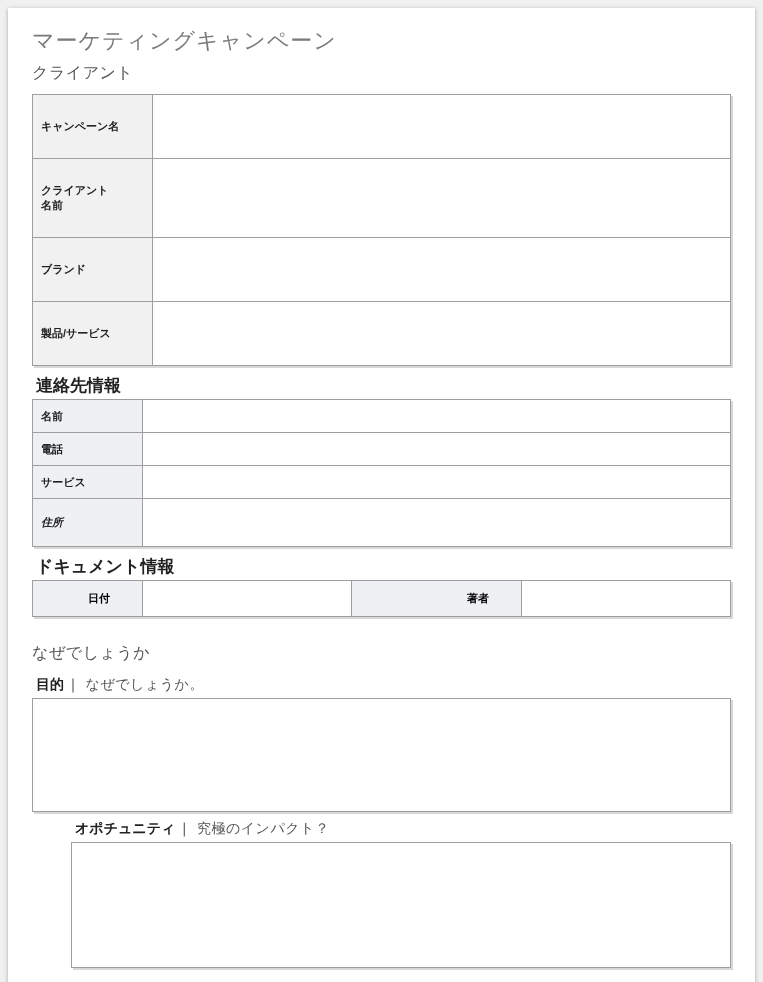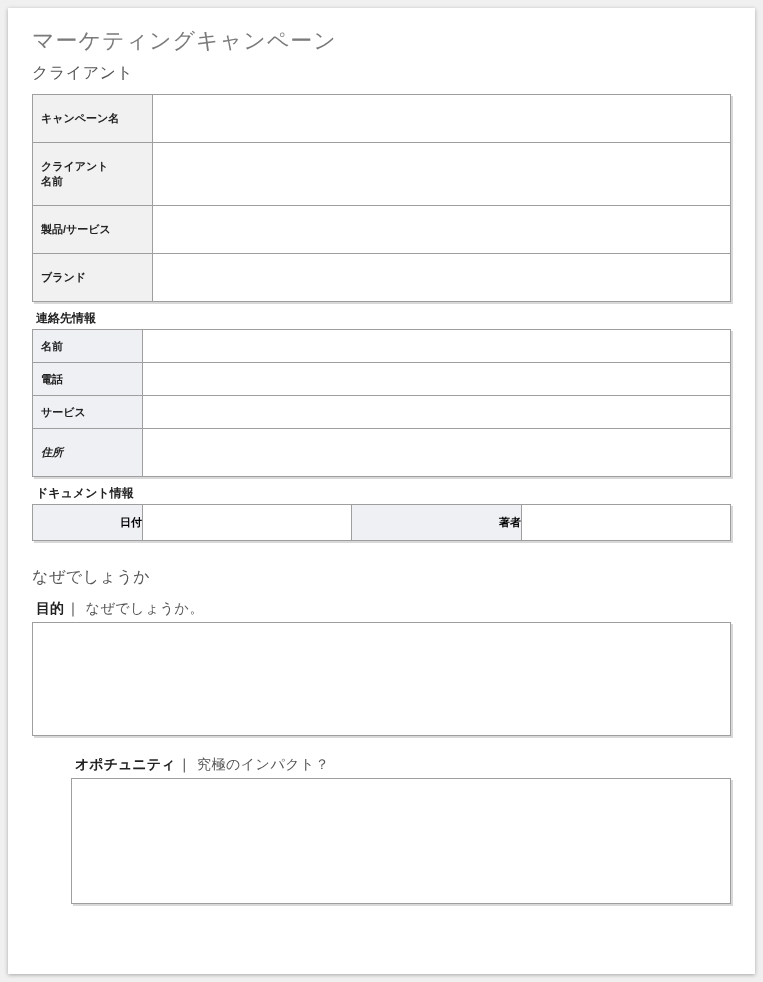--- a/index.html
+++ b/index.html
@@ -24,21 +24,21 @@
       line-height: 1.5;
       margin-bottom: 4px;
     }
     .section-heading {
       color: #555;
       font-size: 16px;
       letter-spacing: 0.5px;
       margin: 6px 0 10px 0;
     }
     .sub-heading {
-      font-size: 12px;
+      font-size: 17px;
       font-weight: bold;
       margin: 8px 0 2px 4px;
       color: #222;
     }
     table {
       width: 100%;
       border-collapse: collapse;
       table-layout: fixed;
     }
     .tbl-main td, .tbl-main th {
@@ -48,21 +48,21 @@
       vertical-align: middle;
     }
     .tbl-main .label-cell {
       background: #f1f1f1;
       font-weight: bold;
       padding: 10px 8px;
       width: 120px;
       text-align: left;
     }
     .tbl-main .label-cell.tall {
-      padding: 16px 8px;
+      padding: 24px 8px;
     }
     .tbl-main .input-cell {
       background: #fff;
     }
     .tbl-main .input-cell input,
     .tbl-main .input-cell textarea {
       width: 100%;
       border: none;
       outline: none;
       padding: 10px 8px;
@@ -83,21 +83,21 @@
       font-style: italic;
     }
     .tbl-doc td {
       border: 1px solid #9e9e9e;
       font-size: 11px;
     }
     .tbl-doc .doc-label {
       background: #eef0f4;
       font-weight: bold;
       text-align: right;
-      padding: 10px 0 10px 8px;
+      padding: 10px 32px 10px 8px;
     }
     .tbl-doc .doc-input {
       background: #fff;
     }
     .tbl-doc .doc-input input {
       width: 100%;
       border: none;
       outline: none;
       padding: 10px 8px;
       font-size: 11px;
@@ -164,27 +164,27 @@
       </td>
     </tr>
     <tr>
       <td class="label-cell tall" style="white-space:pre-line;">クライアント
 名前</td>
       <td class="input-cell">
         <input type="text" value="" style="">
       </td>
     </tr>
     <tr>
+      <td class="label-cell tall">ブランド</td>
+      <td class="input-cell">
+        <input type="text" value="" style="">
+      </td>
+    </tr>
+    <tr>
       <td class="label-cell tall">製品/サービス</td>
-      <td class="input-cell">
-        <input type="text" value="" style="">
-      </td>
-    </tr>
-    <tr>
-      <td class="label-cell tall">ブランド</td>
       <td class="input-cell">
         <input type="text" value="" style="">
       </td>
     </tr>
   </tbody>
     </table>
 
   <div class="sub-heading">連絡先情報</div>
 
   <table class="tbl-main tbl-contact tbl-shadow">
@@ -245,21 +245,21 @@
     <div class="field-block">
       <div class="field-label">
         <span class="bold">目的</span><span class="sep">｜</span>
         <span class="hint">なぜでしょうか。</span>
       </div>
       <div class="big-box">
         <textarea rows="8" value="" style=""></textarea>
       </div>
     </div>
 
-    <div class="field-block" style="margin-top:20px;padding-left:39px;">
+    <div class="field-block" style="margin-top:8px;padding-left:39px;">
       <div class="field-label">
         <span class="bold">オポチュニティ</span><span class="sep">｜</span>
         <span class="hint">究極のインパクト？</span>
       </div>
       <div class="big-box">
         <textarea rows="9" value="" style=""></textarea>
       </div>
     </div>
   </div>
 

